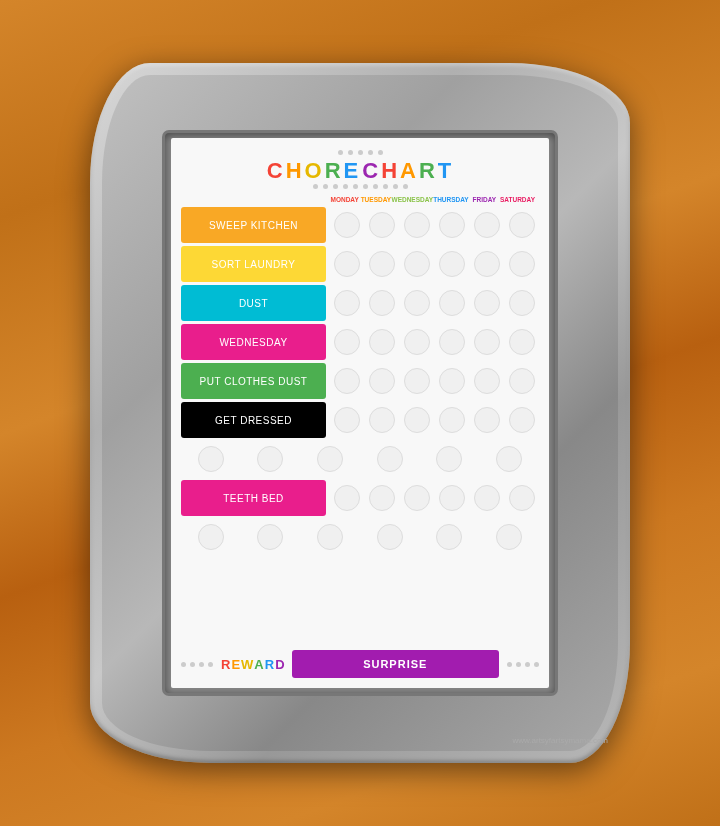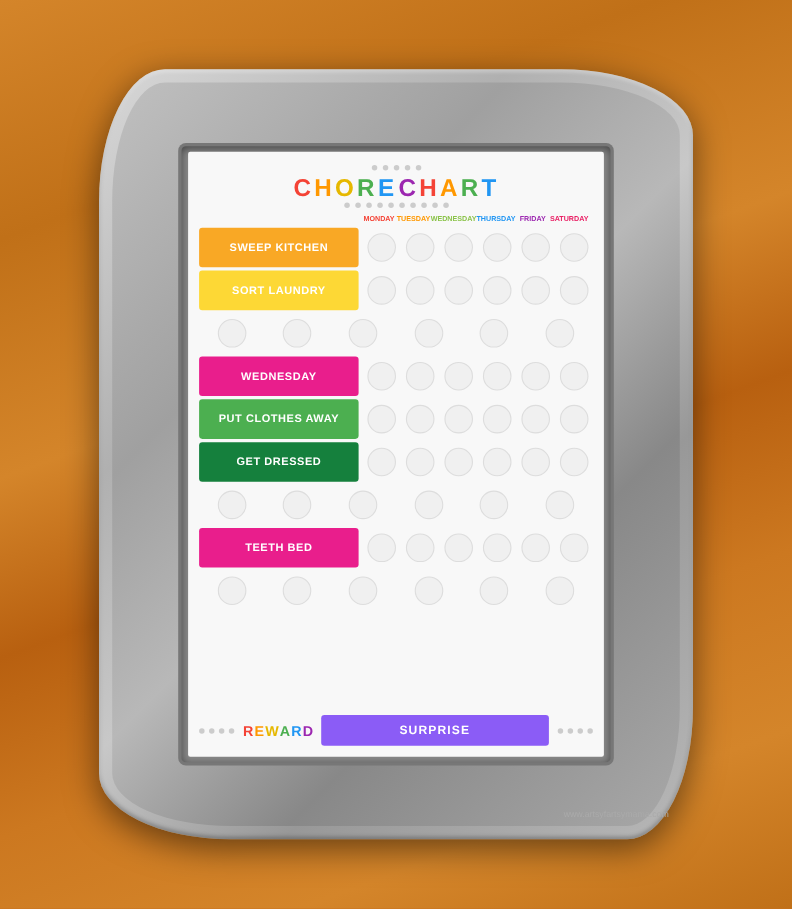--- a/index.html
+++ b/index.html
@@ -132,21 +132,21 @@
     }
 
     .chore-label {
       width: 145px;
       height: 100%;
       display: flex;
       align-items: center;
       justify-content: center;
       border-radius: 3px;
       font-size: 10px;
-      font-weight: 700;
+      font-weight: 400;
       color: white;
       letter-spacing: 0.5px;
       text-align: center;
     }
 
     .chore-circles {
       flex: 1;
       display: flex;
       align-items: center;
       justify-content: space-around;
@@ -304,20 +304,21 @@
           <div class="chore-circles">
             <div class="circle"></div>
             <div class="circle"></div>
             <div class="circle"></div>
             <div class="circle"></div>
             <div class="circle"></div>
             <div class="circle"></div>
           </div>
         </div>
         <div class="chore-row">
+          <div class="chore-label" style="background: rgb(0, 188, 212);">DUST</div>
           <div class="chore-circles">
             <div class="circle"></div>
             <div class="circle"></div>
             <div class="circle"></div>
             <div class="circle"></div>
             <div class="circle"></div>
             <div class="circle"></div>
           </div>
         </div>
         <div class="chore-row">
@@ -325,32 +326,32 @@
           <div class="chore-circles">
             <div class="circle"></div>
             <div class="circle"></div>
             <div class="circle"></div>
             <div class="circle"></div>
             <div class="circle"></div>
             <div class="circle"></div>
           </div>
         </div>
         <div class="chore-row">
-          <div class="chore-label" style="background: rgb(76, 175, 80);">PUT CLOTHES AWAY</div>
-          <div class="chore-circles">
-            <div class="circle"></div>
-            <div class="circle"></div>
-            <div class="circle"></div>
-            <div class="circle"></div>
-            <div class="circle"></div>
-            <div class="circle"></div>
-          </div>
-        </div>
-        <div class="chore-row">
-          <div class="chore-label" style="background: #15803d;">GET DRESSED</div>
+          <div class="chore-label" style="background: rgb(76, 175, 80);">PUT CLOTHES DUST</div>
+          <div class="chore-circles">
+            <div class="circle"></div>
+            <div class="circle"></div>
+            <div class="circle"></div>
+            <div class="circle"></div>
+            <div class="circle"></div>
+            <div class="circle"></div>
+          </div>
+        </div>
+        <div class="chore-row">
+          <div class="chore-label" style="background: #000000;">GET DRESSED</div>
           <div class="chore-circles">
             <div class="circle"></div>
             <div class="circle"></div>
             <div class="circle"></div>
             <div class="circle"></div>
             <div class="circle"></div>
             <div class="circle"></div>
           </div>
         </div>
         <div class="chore-row">
@@ -394,21 +395,21 @@
         <div class="dot"></div>
       </div>
       <div class="reward-label" id="reward-label-text">
           <span class="title-letter t1" style="font-size: 13px;">R</span>
           <span class="title-letter t2" style="font-size: 13px;">E</span>
           <span class="title-letter t3" style="font-size: 13px;">W</span>
           <span class="title-letter t4" style="font-size: 13px;">A</span>
           <span class="title-letter t5" style="font-size: 13px;">R</span>
           <span class="title-letter t6" style="font-size: 13px;">D</span>
         </div>
-      <div class="reward-value" id="reward-value-text" style="background: #8b5cf6;">SURPRISE</div>
+      <div class="reward-value" id="reward-value-text" style="background: #a21caf;">SURPRISE</div>
       <div class="reward-dots-right">
         <div class="dot"></div>
         <div class="dot"></div>
         <div class="dot"></div>
         <div class="dot"></div>
       </div>
     </div>
   </div>
 
   <div class="watermark">

